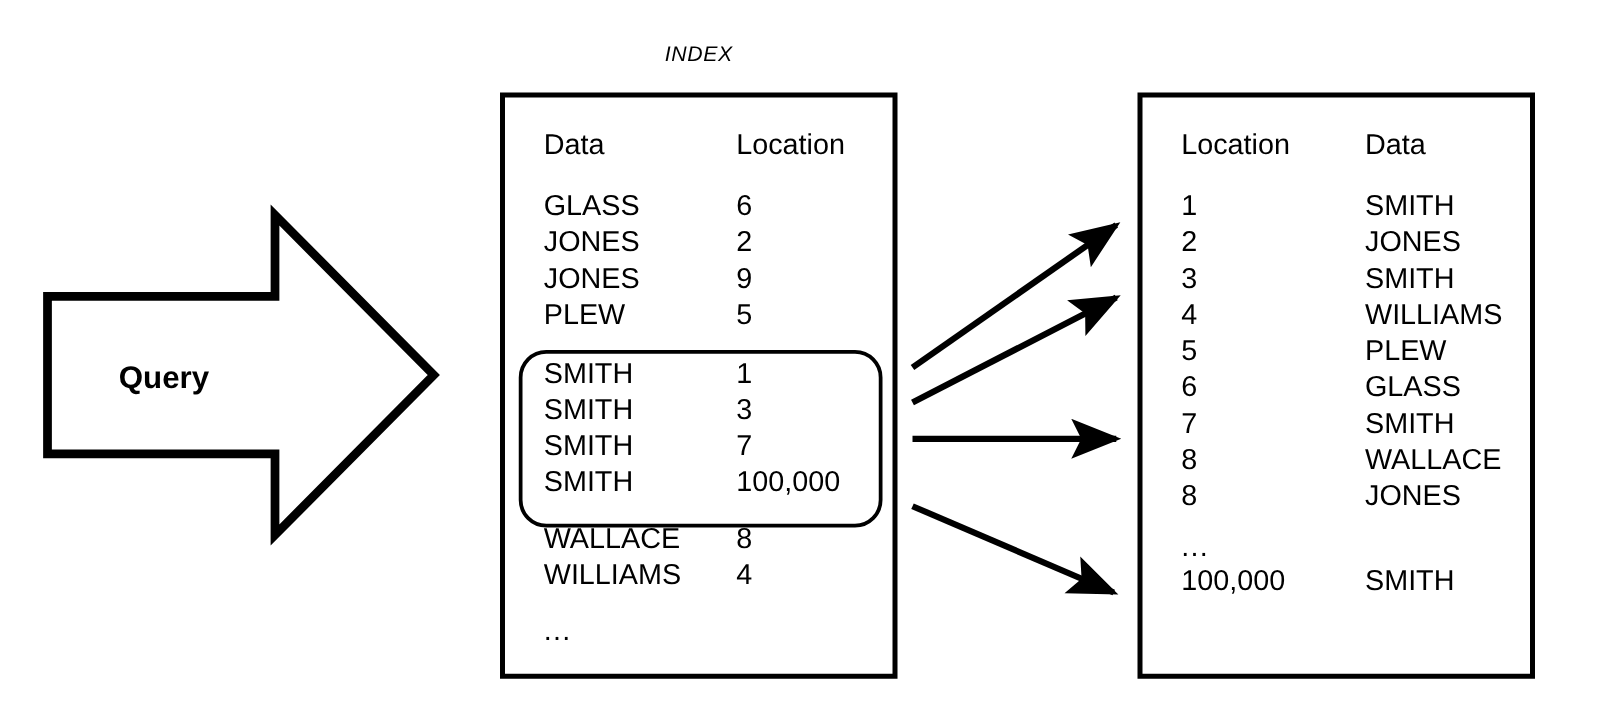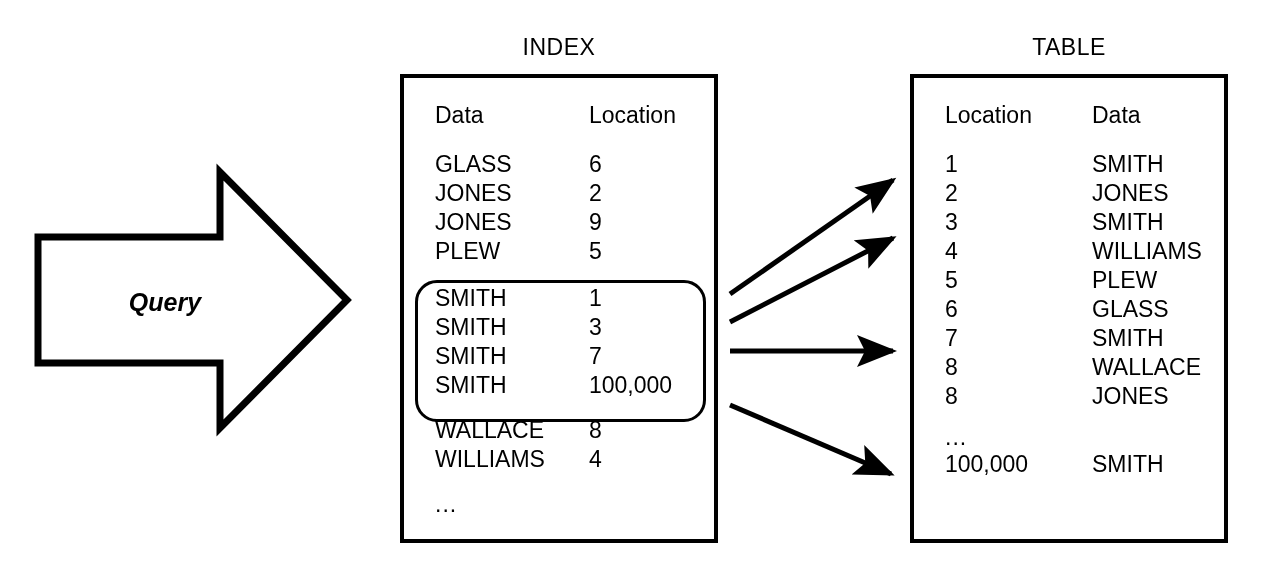--- a/index.html
+++ b/index.html
@@ -16,25 +16,26 @@
     position: relative;
     width: 1280px;
     height: 563px;
     background: #ffffff;
     overflow: hidden;
   }
 
   
   .box-title {
     position: absolute;
-    font-size: 23px;
+    font-size: 17px;
     letter-spacing: 0.5px;
     color: #000;
     text-align: center;
     white-space: nowrap;
+    font-style: italic;
   }
   #index-title { left: 400px; top: 34px; width: 318px; }
   #table-title { left: 910px; top: 34px; width: 318px; }
 
   
   .panel {
     position: absolute;
     border: 4px solid #000000;
     background: #ffffff;
     box-sizing: border-box;
@@ -96,26 +97,24 @@
     height: 563px;
     pointer-events: none;
   }
 
   
   #query-label {
     position: absolute;
     left: 95px;
     top: 288px;
     width: 140px;
-    text-align: center;
     font-size: 25px;
     font-weight: bold;
     color: #000000;
     white-space: nowrap;
-    font-style: italic;
   }
 </style>
 </head>
 <body>
 
 <div id="canvas">
 
   <svg id="overlay" viewBox="0 0 1280 563" xmlns="http://www.w3.org/2000/svg">
 
     <polygon points="38,237 220,237 220,172 347,300 220,428 220,363 38,363" fill="#ffffff" stroke="#000000" stroke-width="7" stroke-linejoin="miter"></polygon>
@@ -188,21 +187,20 @@
       </div>
 
       <div class="row" style="top:412px;">
         <span class="cell col-a cell-ellipsis">...</span>
       </div>
     </div>
   </div>
 
   <div id="highlight"></div>
 
-  <div class="box-title" id="table-title">TABLE</div>
 
   <div class="panel" id="table-panel">
     <div class="rows">
 
       <div class="row" style="top:23px;">
         <span class="cell col-a">Location</span>
         <span class="cell col-b">Data</span>
       </div>
 
       <div class="row" style="top:72px;">

